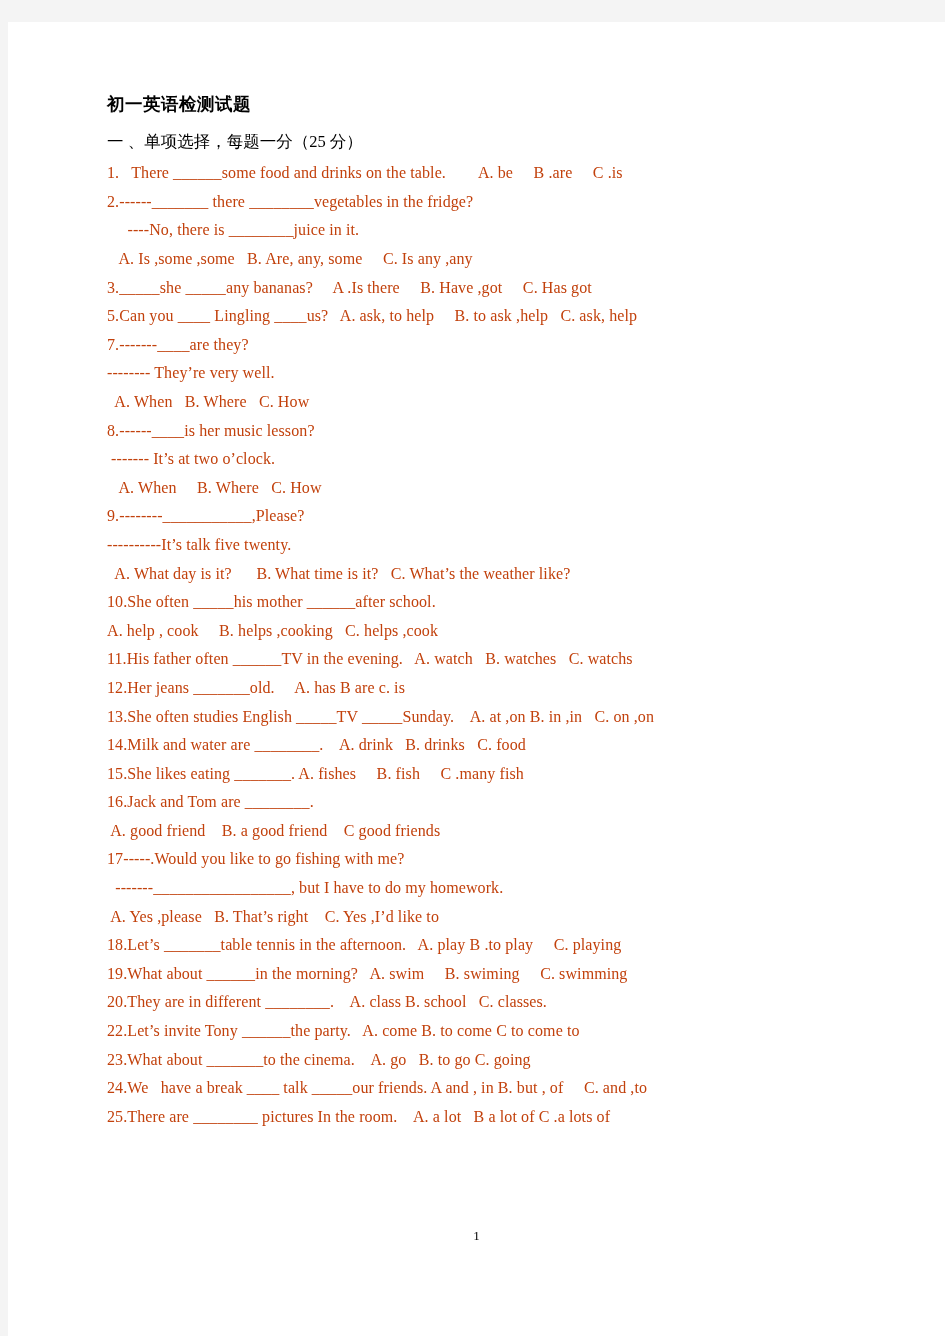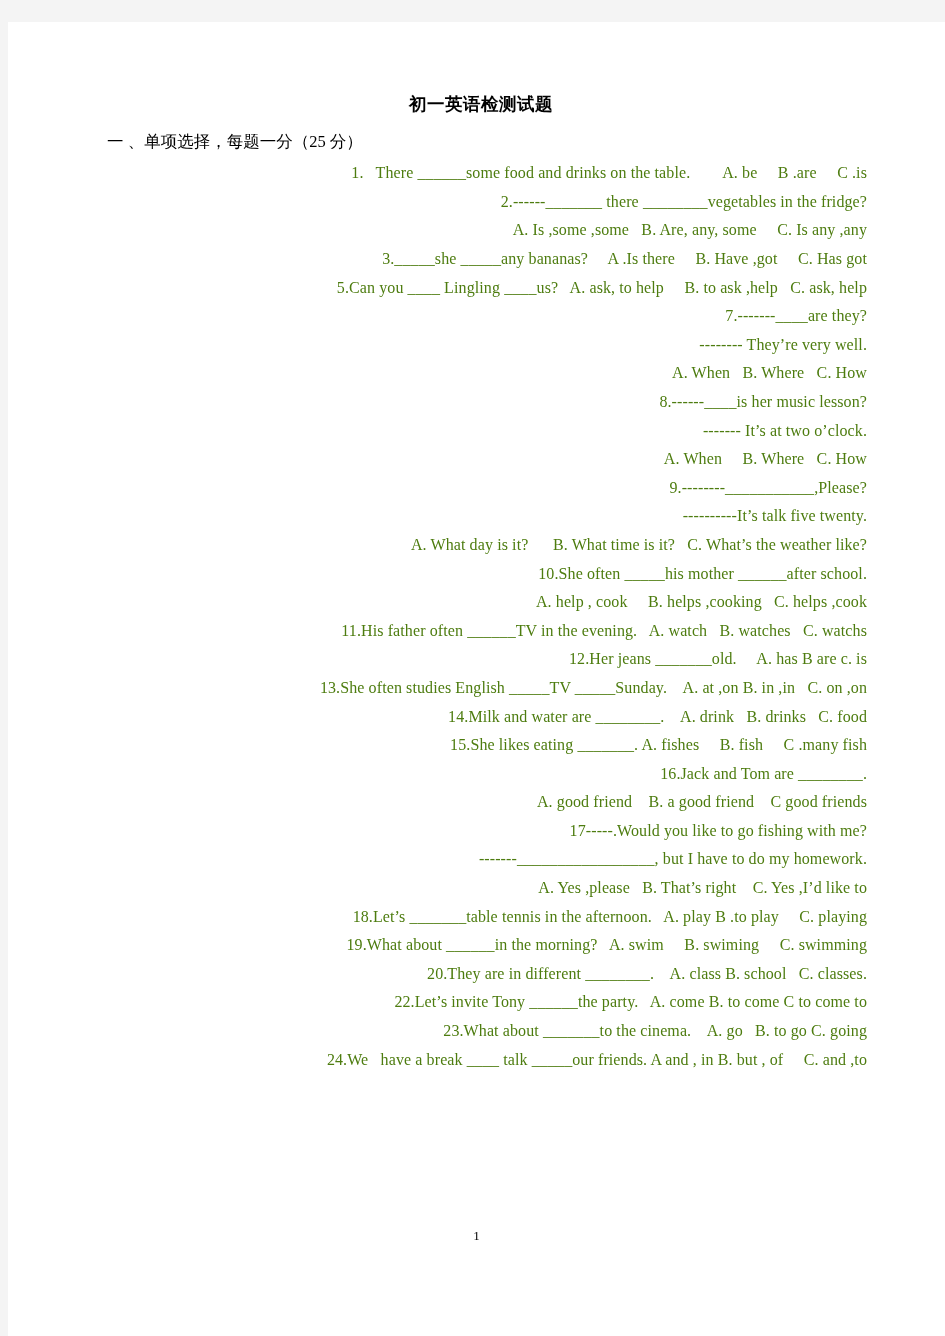--- a/index.html
+++ b/index.html
@@ -23,44 +23,43 @@
     background: #ffffff;
     box-sizing: border-box;
   }
   .content {
     position: absolute;
     left: 99px;
     top: 70px;
     width: 760px;
   }
   .doc-title {
-    text-align: center;
+    text-align: left;
     font-weight: bold;
     font-size: 17.5px;
     letter-spacing: 0.5px;
     color: #000;
     margin: 0 0 12px 0;
     padding-right: 12px;
     line-height: 1.4;
   }
   .section-heading {
     font-size: 16.5px;
     color: #000;
     margin: 0 0 4px 0;
     line-height: 1.62;
     white-space: pre;
     font-family: Liberation Serif, serif;
   }
   .qline {
     font-size: 16px;
-    color: #4d7c0f;
+    color: #c2410c;
     line-height: 28.6px;
     white-space: pre;
     letter-spacing: 0.1px;
-    text-align: right;
   }
   .page-number {
     position: absolute;
     left: 0;
     right: 0;
     top: 1206px;
     text-align: center;
     font-size: 13px;
     color: #000;
     font-family: "Liberation Serif", "DejaVu Serif", serif;
@@ -69,20 +68,21 @@
 </head>
 <body>
 
 <div class="page">
   <div class="content">
     <div class="doc-title">初一英语检测试题</div>
     <div class="section-heading">一 、单项选择，每题一分（25 分）</div>
     <div>
       <div class="qline">1.   There ______some food and drinks on the table.        A. be     B .are     C .is</div>
       <div class="qline">2.------_______ there ________vegetables in the fridge?</div>
+      <div class="qline">     ----No, there is ________juice in it.</div>
       <div class="qline">   A. Is ,some ,some   B. Are, any, some     C. Is any ,any</div>
       <div class="qline">3._____she _____any bananas?     A .Is there     B. Have ,got     C. Has got</div>
       <div class="qline">5.Can you ____ Lingling ____us?   A. ask, to help     B. to ask ,help   C. ask, help</div>
       <div class="qline">7.-------____are they?</div>
       <div class="qline">-------- They’re very well.</div>
       <div class="qline">  A. When   B. Where   C. How</div>
       <div class="qline">8.------____is her music lesson?</div>
       <div class="qline"> ------- It’s at two o’clock.</div>
       <div class="qline">   A. When     B. Where   C. How</div>
       <div class="qline">9.--------___________,Please?</div>
@@ -99,16 +99,17 @@
       <div class="qline"> A. good friend    B. a good friend    C good friends</div>
       <div class="qline">17-----.Would you like to go fishing with me?</div>
       <div class="qline">  -------_________________, but I have to do my homework.</div>
       <div class="qline"> A. Yes ,please   B. That’s right    C. Yes ,I’d like to</div>
       <div class="qline">18.Let’s _______table tennis in the afternoon.   A. play B .to play     C. playing</div>
       <div class="qline">19.What about ______in the morning?   A. swim     B. swiming     C. swimming</div>
       <div class="qline">20.They are in different ________.    A. class B. school   C. classes.</div>
       <div class="qline">22.Let’s invite Tony ______the party.   A. come B. to come C to come to</div>
       <div class="qline">23.What about _______to the cinema.    A. go   B. to go C. going</div>
       <div class="qline">24.We   have a break ____ talk _____our friends. A and , in B. but , of     C. and ,to</div>
+      <div class="qline">25.There are ________ pictures In the room.    A. a lot   B a lot of C .a lots of</div>
     </div>
   </div>
   <div class="page-number">1</div>
 </div>
 
 </body></html>

